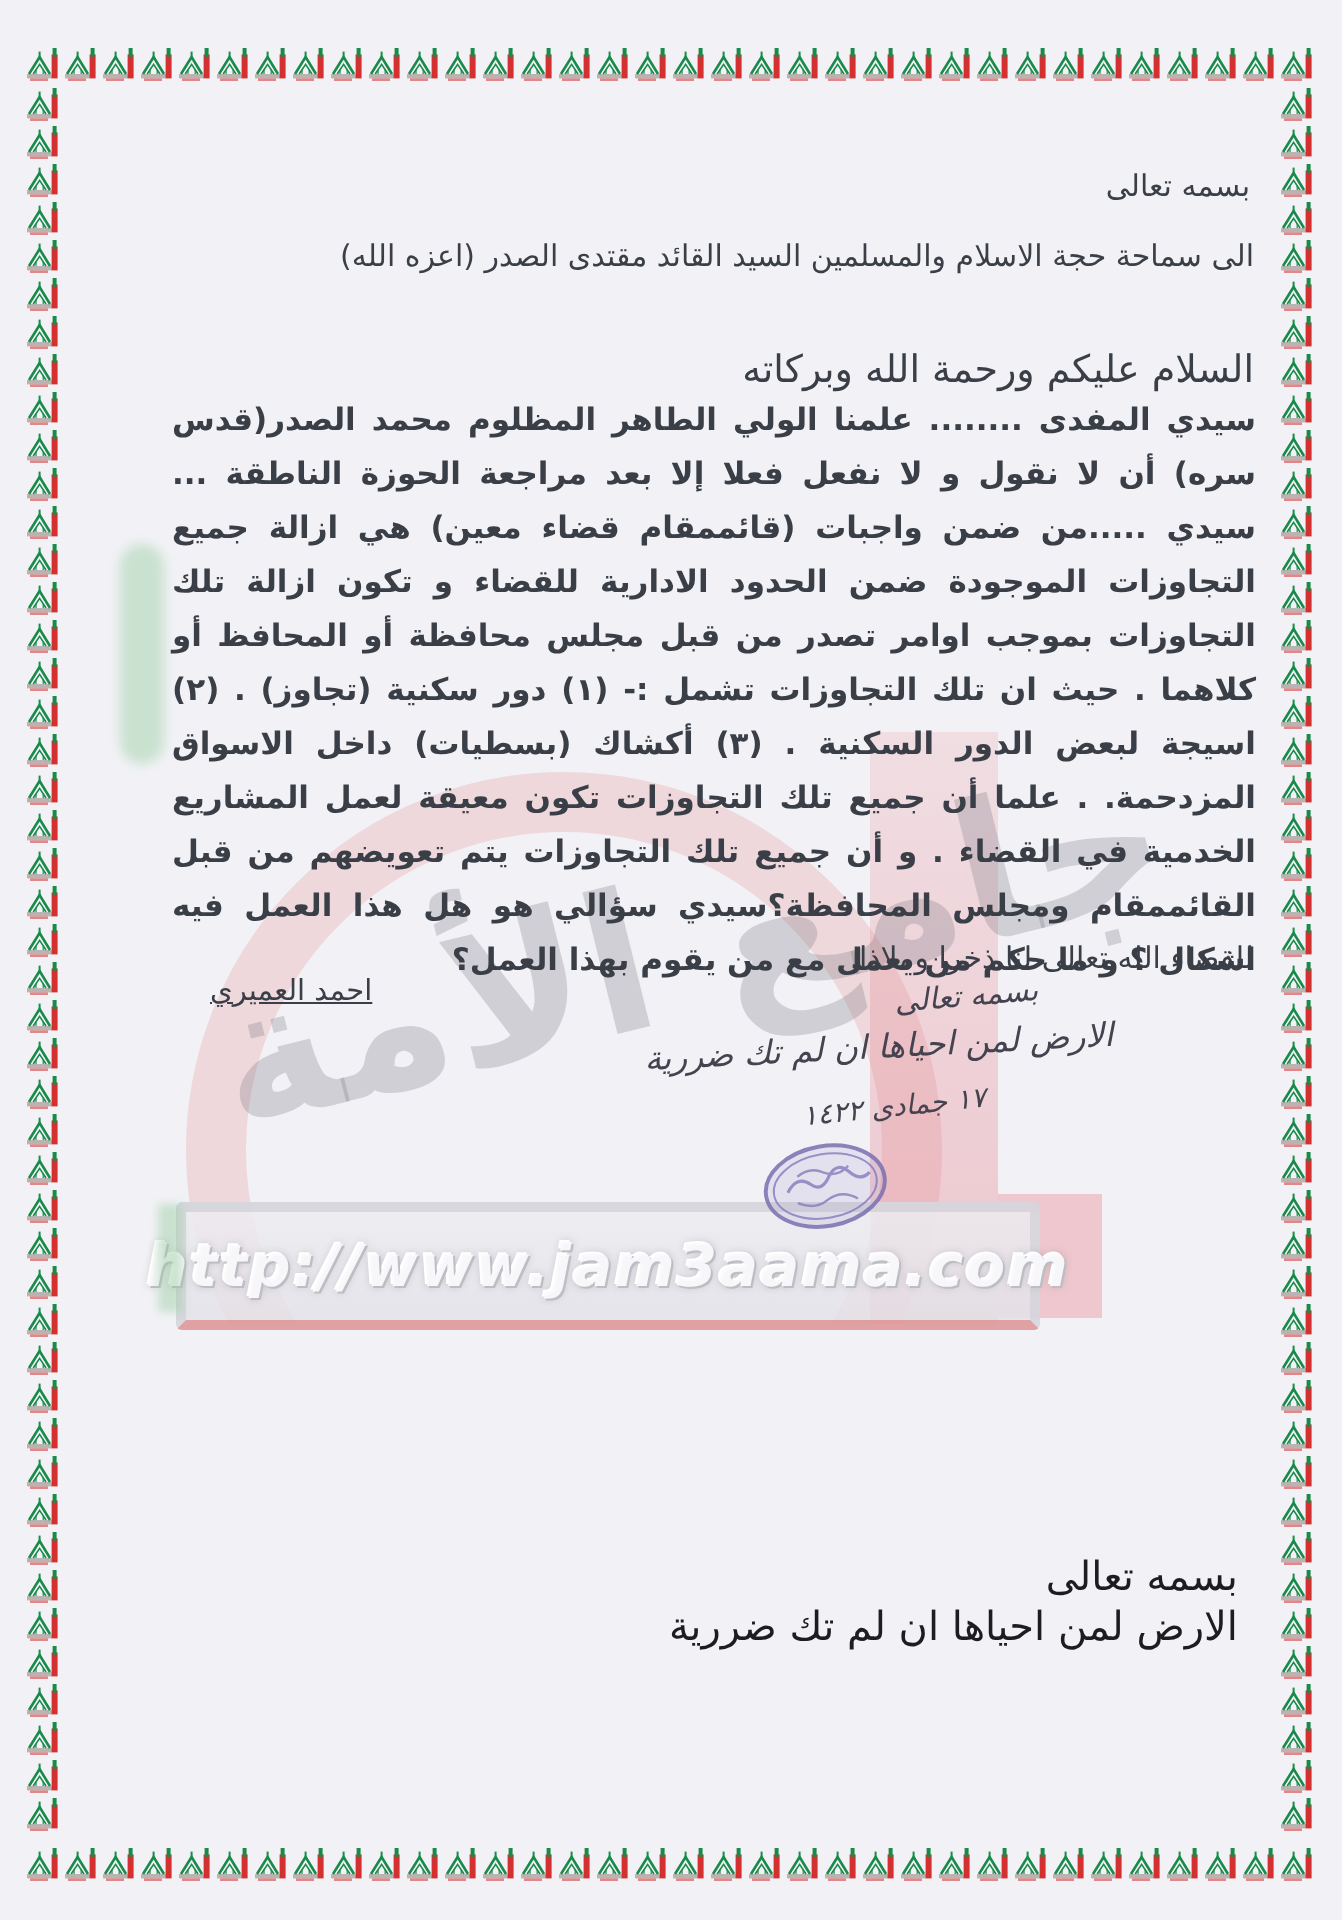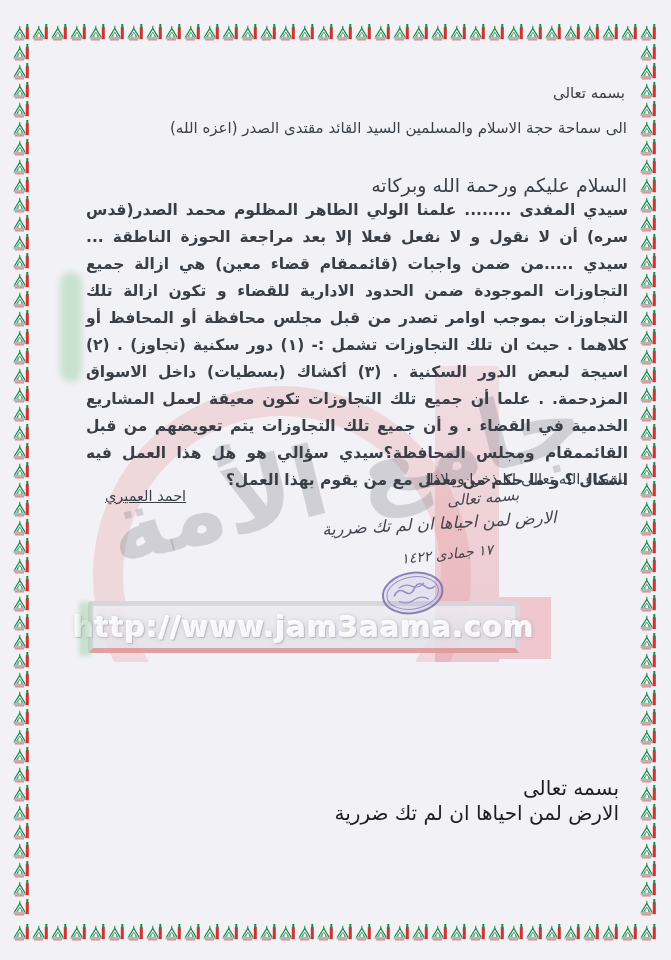--- a/index.html
+++ b/index.html
@@ -47,26 +47,26 @@
   }
   .wm-callig{
     position:absolute;left:118px;top:420px;width:470px;
     font-size:96px;font-weight:bold;line-height:1.1;
     color:rgba(122,119,128,0.28);
     transform:rotate(-14deg);
     direction:rtl;text-align:center;white-space:nowrap;
   }
   
   .url-band{
-    position:absolute;left:88px;top:601px;width:432px;height:52px;z-index:2;
+    position:absolute;left:88px;top:601px;width:432px;height:64px;z-index:2;
     background:linear-gradient(180deg,rgba(236,236,240,0.85),rgba(226,226,232,0.85));
     border:5px solid rgba(210,210,216,0.75);
     border-bottom-color:rgba(216,120,120,0.65);
     box-sizing:border-box;border-radius:3px;
-    display:flex;align-items:center;justify-content:center;
+    display:flex;align-items:center;justify-content:center;font-style:italic;
   }
   .url-band .url-text{
     font-size:29px;font-weight:bold;letter-spacing:1px;
     color:rgba(250,250,252,0.95);
     text-shadow:1px 1px 0 #bdbdc4,-1px -1px 0 #ffffff,0 0 4px rgba(150,150,158,0.6);
   }
   .url-band::before{
     content:"";position:absolute;left:-14px;top:-4px;width:12px;height:54px;
     background:rgba(150,205,160,0.45);filter:blur(2px);
   }

